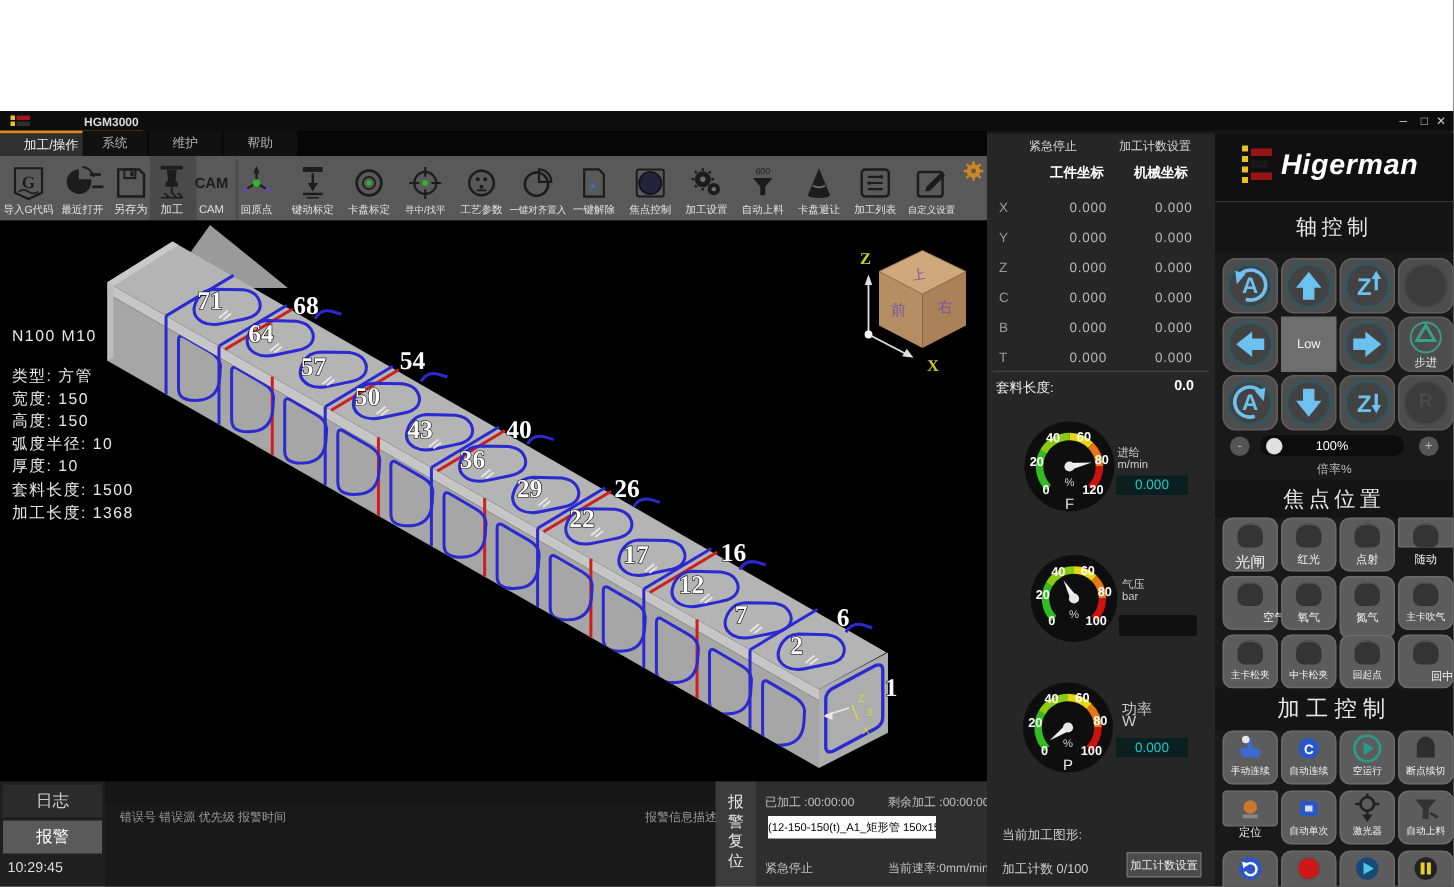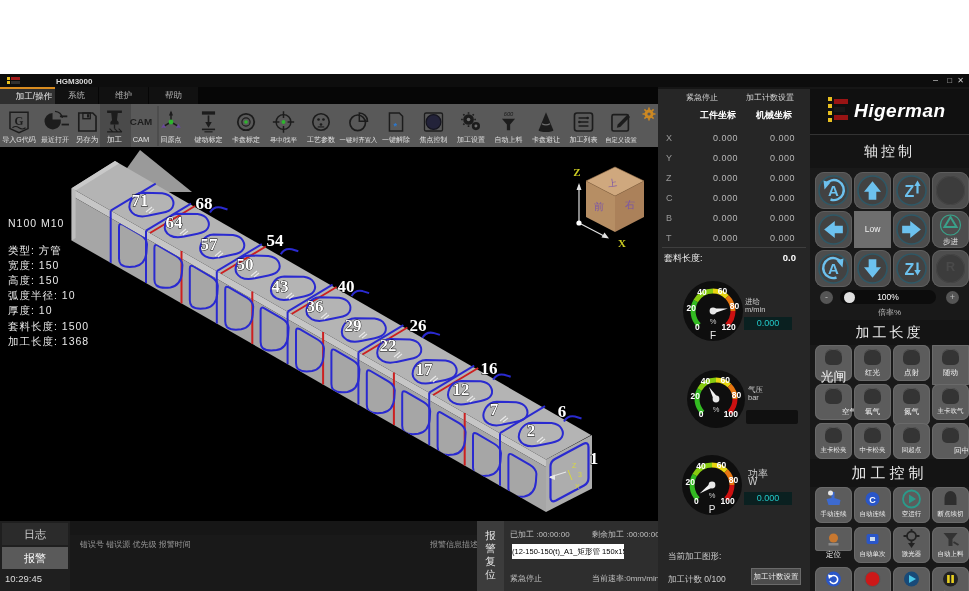--- a/index.html
+++ b/index.html
@@ -505,34 +505,34 @@
     <div style="position:absolute;left:4px;top:4px;width:29px;height:29px;border-radius:50%;background:#3c3c3c;box-shadow:inset 0 0 0 1px #464646"></div>
     <div style="position:absolute;left:0;top:9px;width:37px;text-align:center;font-size:13px;color:#4a4a4a;font-weight:bold">R</div>
   </div>
 <div class="abs" style="left:820px;top:291px;width:13px;height:13px;border-radius:50%;background:#555;color:#bbb;font-size:9px;text-align:center;line-height:12px">-</div>
 <div class="abs" style="left:840px;top:290px;width:96px;height:14px;background:#0c0c0c;border-radius:7px">
   <div class="abs" style="left:4px;top:2px;width:11px;height:11px;background:#e0e0e0;border-radius:50%"></div>
   <div class="abs" style="left:0;top:0;width:96px;text-align:center;font-size:8.5px;color:#ffffff;line-height:14px">100%</div>
 </div>
 <div class="abs" style="left:946px;top:291px;width:13px;height:13px;border-radius:50%;background:#555;color:#bbb;font-size:9px;text-align:center;line-height:12px">+</div>
 <div class="abs" style="left:810px;top:307px;width:159px;text-align:center;font-size:8px;color:#bbbbbb">倍率%</div>
-<div class="abs" style="left:810px;top:320px;width:159px;height:25px;background:#141414;color:#e8e8e8;font-size:14px;text-align:center;line-height:25px;letter-spacing:3px">加工长度</div>
+<div class="abs" style="left:810px;top:320px;width:159px;height:25px;background:#141414;color:#e8e8e8;font-size:14px;text-align:center;line-height:25px;letter-spacing:3px">焦点位置</div>
 <div style="position:absolute;left:815px;top:345px;width:37px;height:36px;background:#5c5c5c;border-radius:7px;box-shadow:inset 0 0 0 1px #6a6a6a">
 <div style="position:absolute;left:10px;top:4px;width:17px;height:16px;background:#343434;border-radius:7px 7px 5px 5px;box-shadow:inset 0 1px 0 #555"></div>
-<div style="position:absolute;left:0;top:23px;width:37px;text-align:center;font-size:13px;color:#f2f2f2;font-family:Liberation Serif, serif;white-space:nowrap">光闸</div>
+<div style="position:absolute;left:0;top:23px;width:37px;text-align:center;font-size:10px;color:#f2f2f2;font-family:Liberation Serif, serif;white-space:nowrap">光闸</div>
   </div>
 <div style="position:absolute;left:854px;top:345px;width:37px;height:36px;background:#5c5c5c;border-radius:7px;box-shadow:inset 0 0 0 1px #6a6a6a">
 <div style="position:absolute;left:10px;top:4px;width:17px;height:16px;background:#343434;border-radius:7px 7px 5px 5px;box-shadow:inset 0 1px 0 #555"></div>
 <div style="position:absolute;left:0;top:23px;width:37px;text-align:center;font-size:7.5px;color:#f2f2f2;font-family:'Liberation Sans',sans-serif;white-space:nowrap">红光</div>
   </div>
 <div style="position:absolute;left:893px;top:345px;width:37px;height:36px;background:#5c5c5c;border-radius:7px;box-shadow:inset 0 0 0 1px #6a6a6a">
 <div style="position:absolute;left:10px;top:4px;width:17px;height:16px;background:#343434;border-radius:7px 7px 5px 5px;box-shadow:inset 0 1px 0 #555"></div>
 <div style="position:absolute;left:0;top:23px;width:37px;text-align:center;font-size:7.5px;color:#f2f2f2;font-family:'Liberation Sans',sans-serif;white-space:nowrap">点射</div>
   </div>
-<div style="position:absolute;left:932px;top:345px;width:37px;height:40px;background:#5c5c5c;border-radius:1px;box-shadow:inset 0 0 0 1px #6a6a6a">
+<div style="position:absolute;left:932px;top:345px;width:37px;height:20px;background:#5c5c5c;border-radius:1px;box-shadow:inset 0 0 0 1px #6a6a6a">
 <div style="position:absolute;left:10px;top:4px;width:17px;height:16px;background:#343434;border-radius:7px 7px 5px 5px;box-shadow:inset 0 1px 0 #555"></div>
 <div style="position:absolute;left:0;top:23px;width:37px;text-align:center;font-size:7.5px;color:#f2f2f2;font-family:'Liberation Sans',sans-serif;white-space:nowrap">随动</div>
   </div>
 <div style="position:absolute;left:815px;top:384px;width:37px;height:36px;background:#5c5c5c;border-radius:7px;box-shadow:inset 0 0 0 1px #6a6a6a">
 <div style="position:absolute;left:10px;top:4px;width:17px;height:16px;background:#343434;border-radius:7px 7px 5px 5px;box-shadow:inset 0 1px 0 #555"></div>
 <div style="position:absolute;left:16px;top:23px;width:37px;text-align:center;font-size:7.5px;color:#f2f2f2;font-family:'Liberation Sans',sans-serif;white-space:nowrap">空气</div>
   </div>
 <div style="position:absolute;left:854px;top:384px;width:37px;height:36px;background:#5c5c5c;border-radius:7px;box-shadow:inset 0 0 0 1px #6a6a6a">
 <div style="position:absolute;left:10px;top:4px;width:17px;height:16px;background:#343434;border-radius:7px 7px 5px 5px;box-shadow:inset 0 1px 0 #555"></div>
 <div style="position:absolute;left:0;top:23px;width:37px;text-align:center;font-size:7.5px;color:#f2f2f2;font-family:'Liberation Sans',sans-serif;white-space:nowrap">氧气</div>

